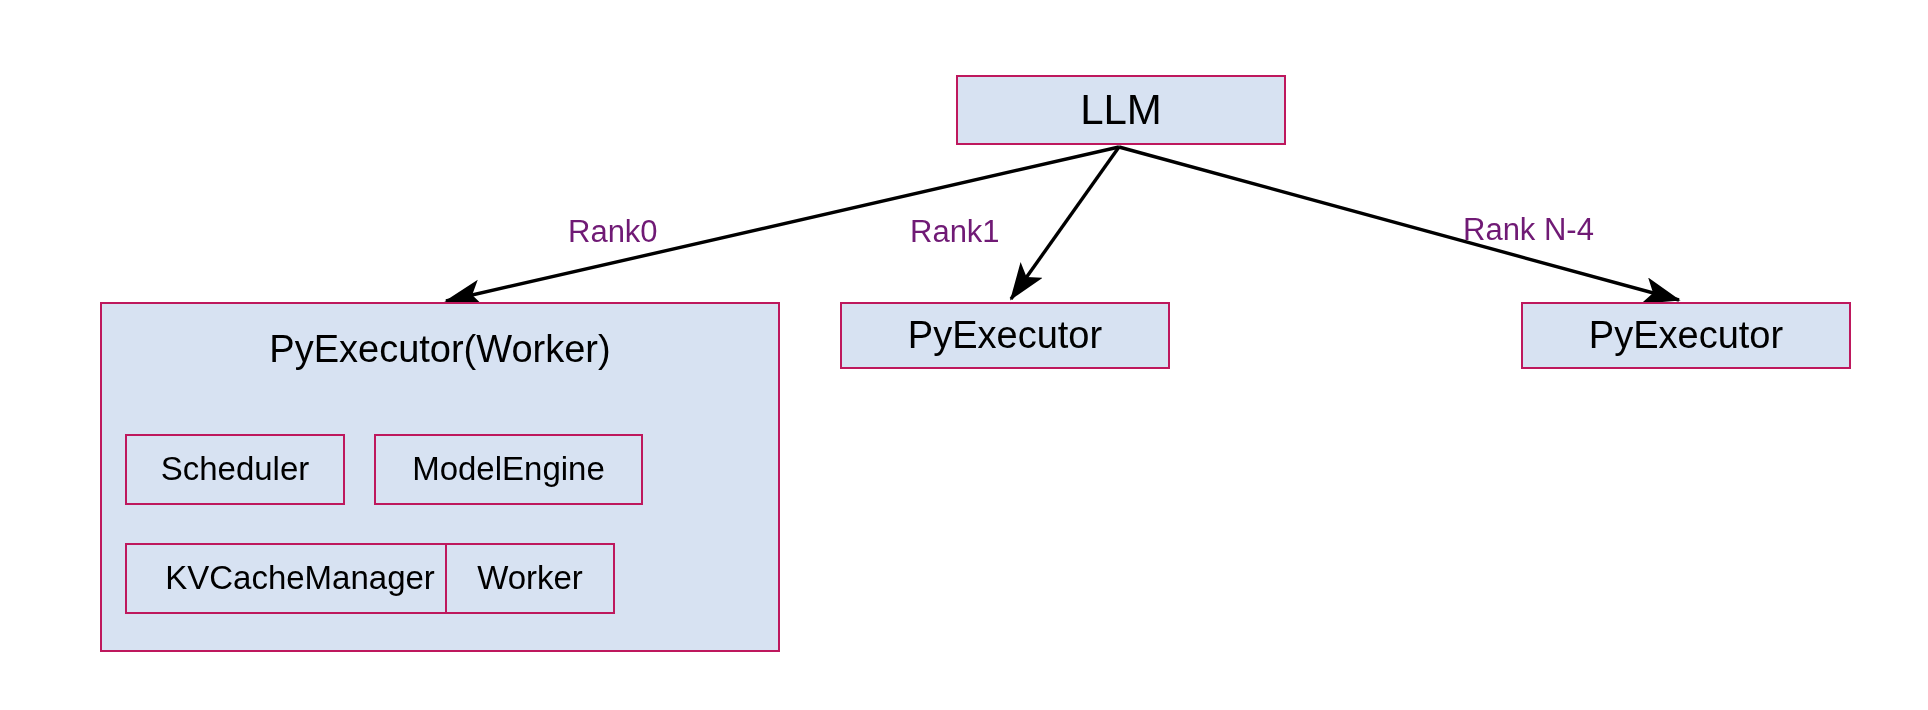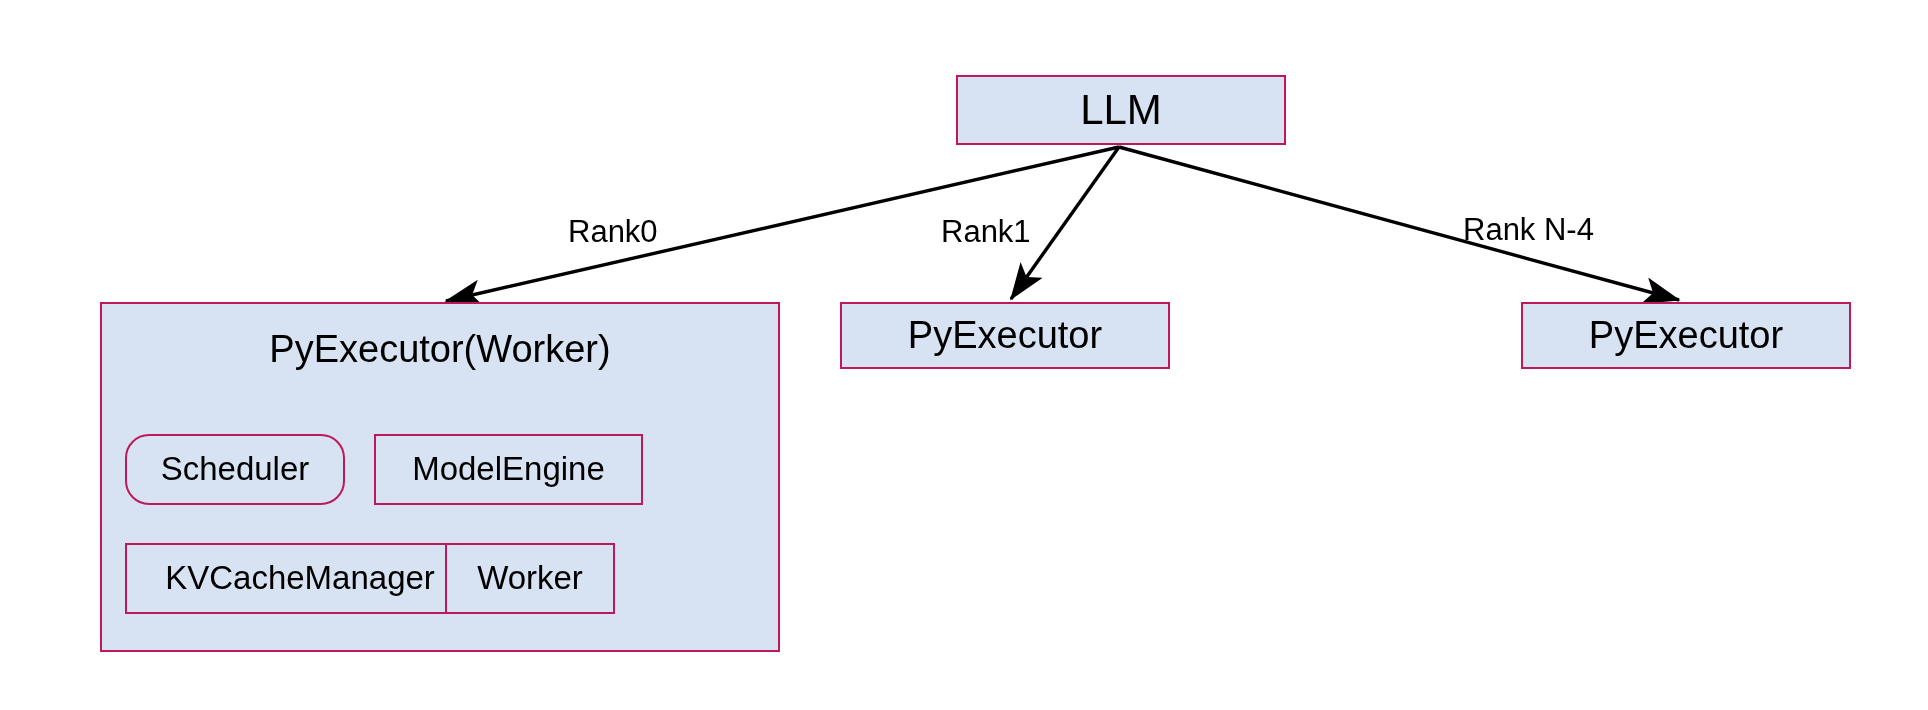--- a/index.html
+++ b/index.html
@@ -60,21 +60,20 @@
   #node-worker {
     left: 100px;  top: 302px;  width: 680px;  height: 350px;
   }
   #worker-title {
     top: 26px;
     font-size: 38px;
   }
   #node-scheduler {
     left: 23px;  top: 130px;  width: 220px;  height: 71px;
     font-size: 33px;
-    border-radius: 24px;
   }
   #node-modelengine {
     left: 272px;  top: 130px;  width: 269px;  height: 71px;
     font-size: 33px;
   }
   #node-kvcachemanager {
     left: 23px;  top: 239px;  width: 350px;  height: 71px;
     font-size: 33px;
   }
   #node-sampler {
@@ -87,25 +86,25 @@
   }
   #node-pyexecutor-rankn {
     left: 1521px;  top: 302px;  width: 330px;  height: 67px;
     font-size: 38px;
   }
 
   .edge-label {
     position: absolute;
     white-space: nowrap;
     font-size: 31px;
-    color: #000000;
+    color: #701a75;
     background: transparent;
   }
   #label-rank0      { left: 568px;  top: 214px; }
-  #label-rank1      { left: 910px;  top: 214px; margin-left: 31px; }
+  #label-rank1      { left: 910px;  top: 214px; }
   #label-rankn      { left: 1463px; top: 212px; }
 </style>
 </head>
 <body>
 
 <div id="canvas">
 
   <svg class="edges" viewBox="0 0 1928 710" width="1928" height="710" xmlns="http://www.w3.org/2000/svg">
     <defs>
       <marker id="arrowhead" markerWidth="12" markerHeight="12" refX="10.5" refY="4" orient="auto" markerUnits="strokeWidth">

